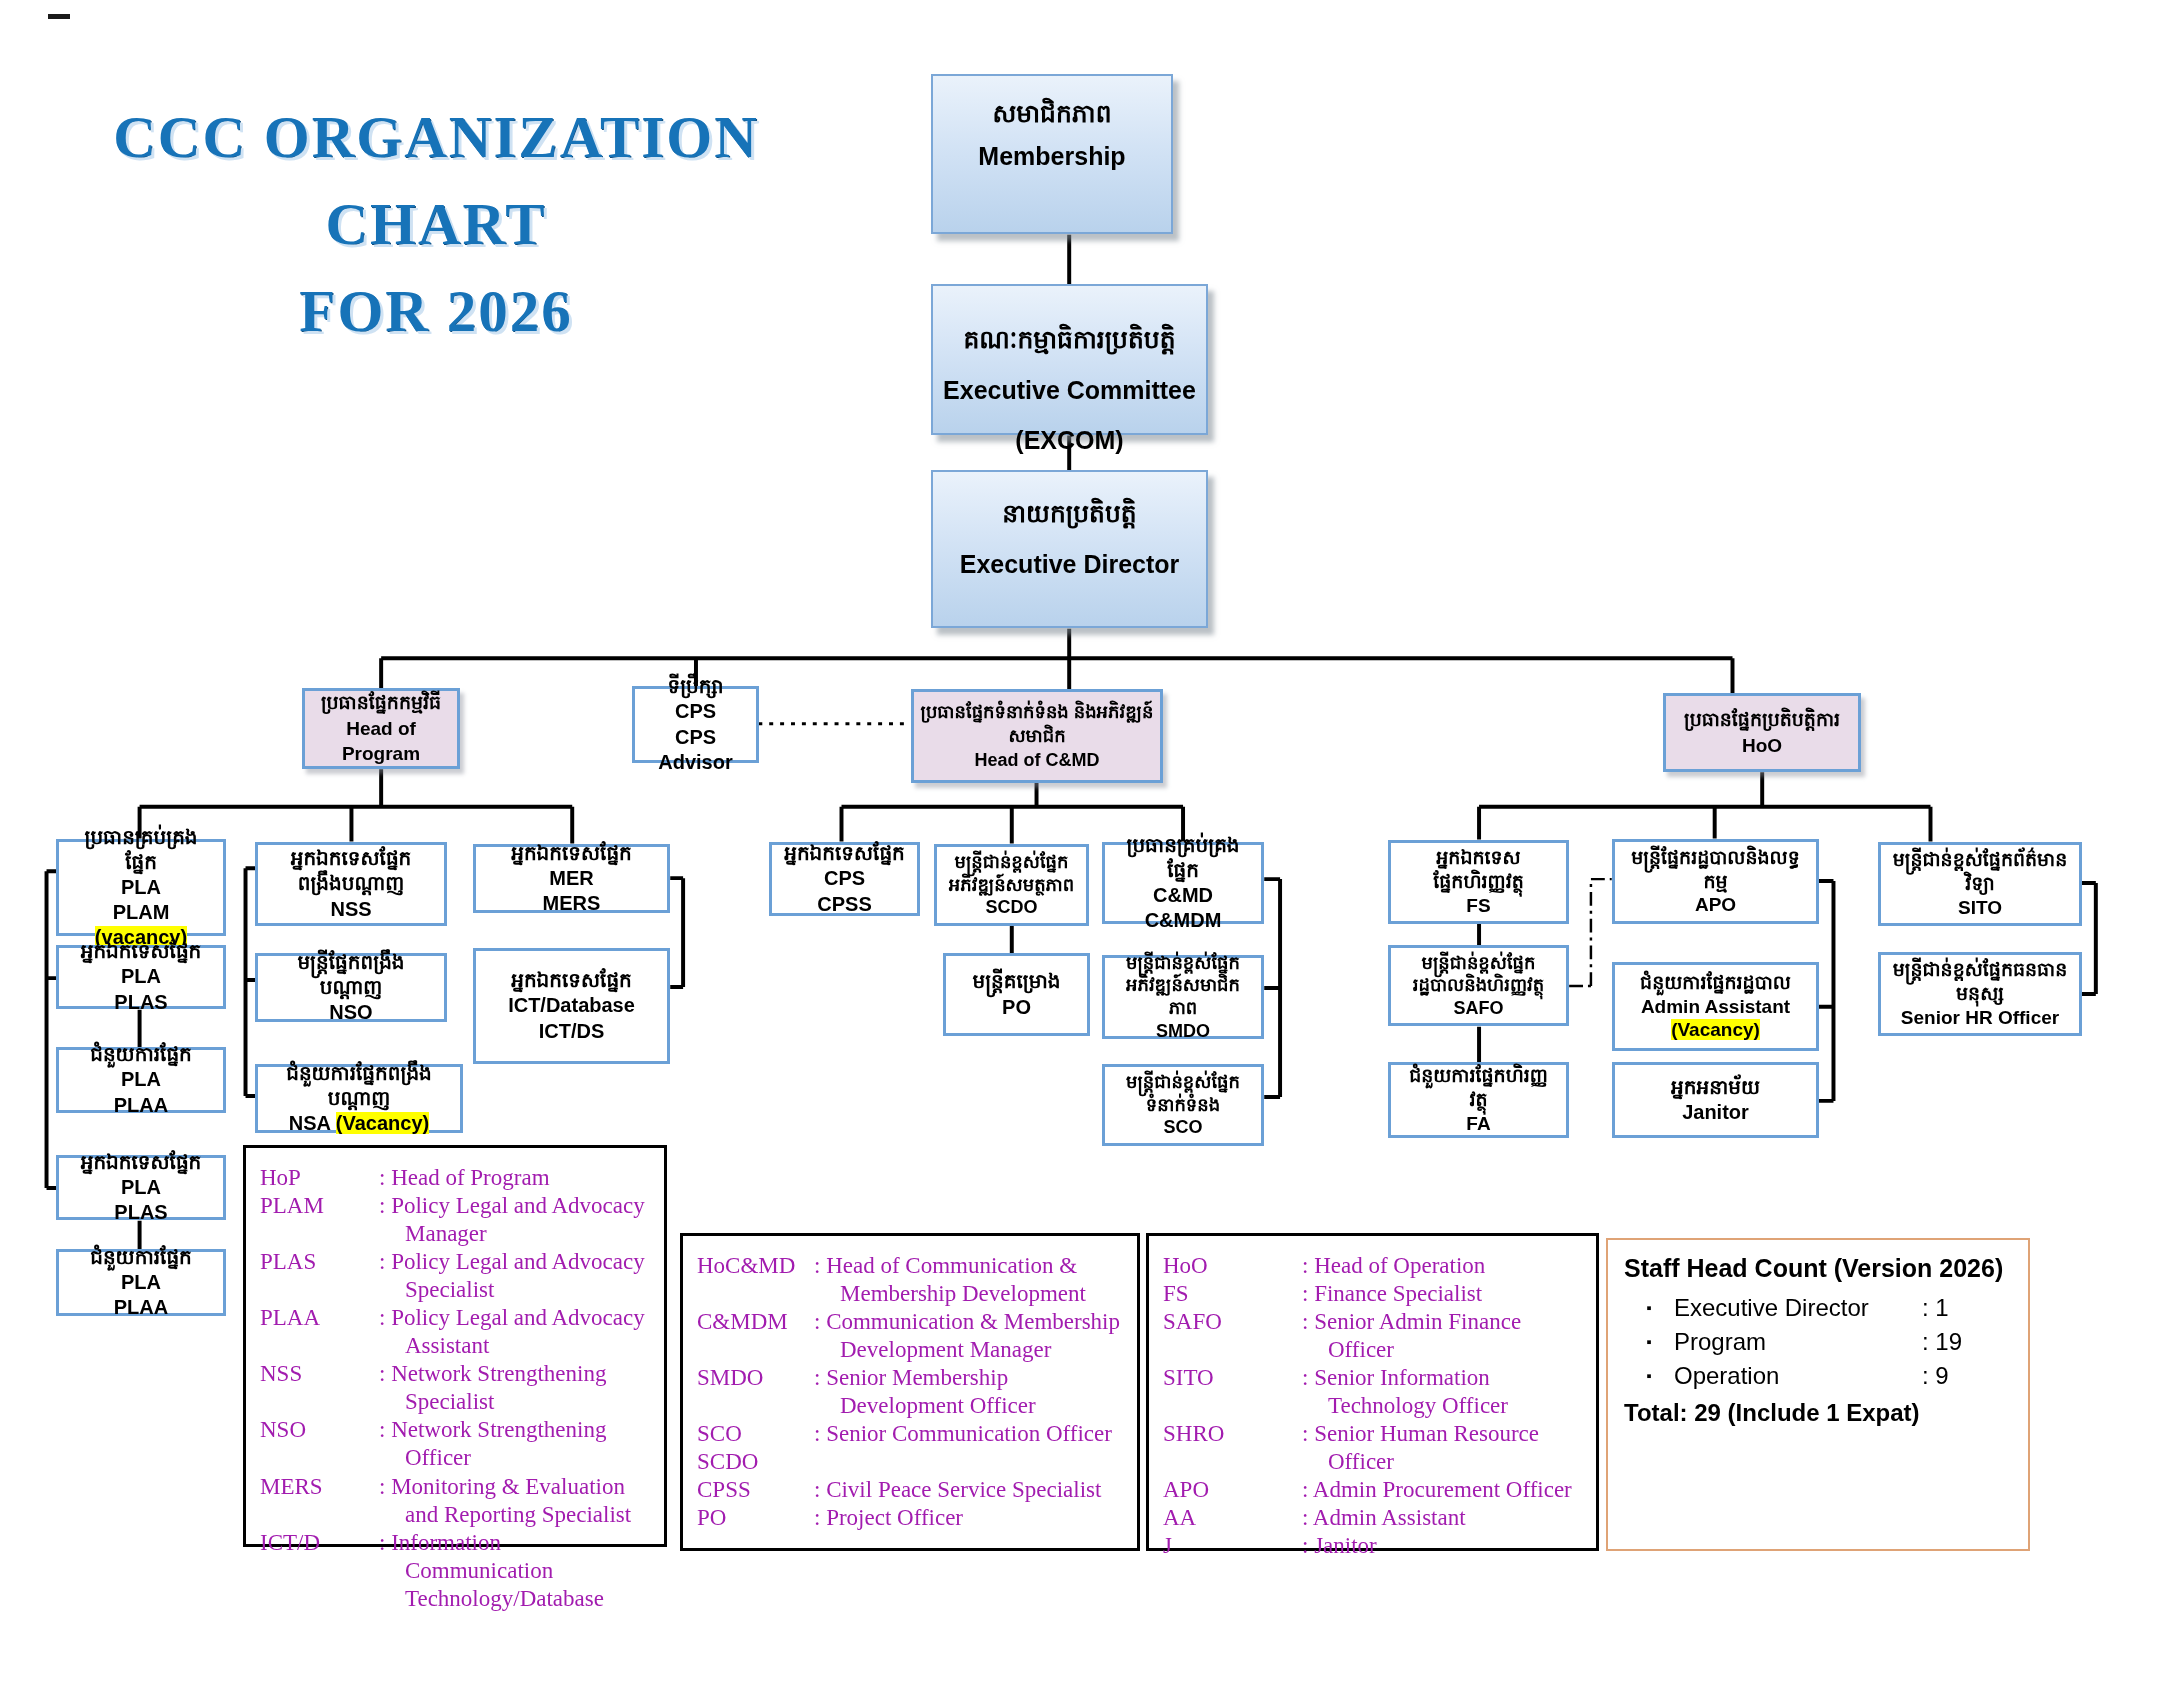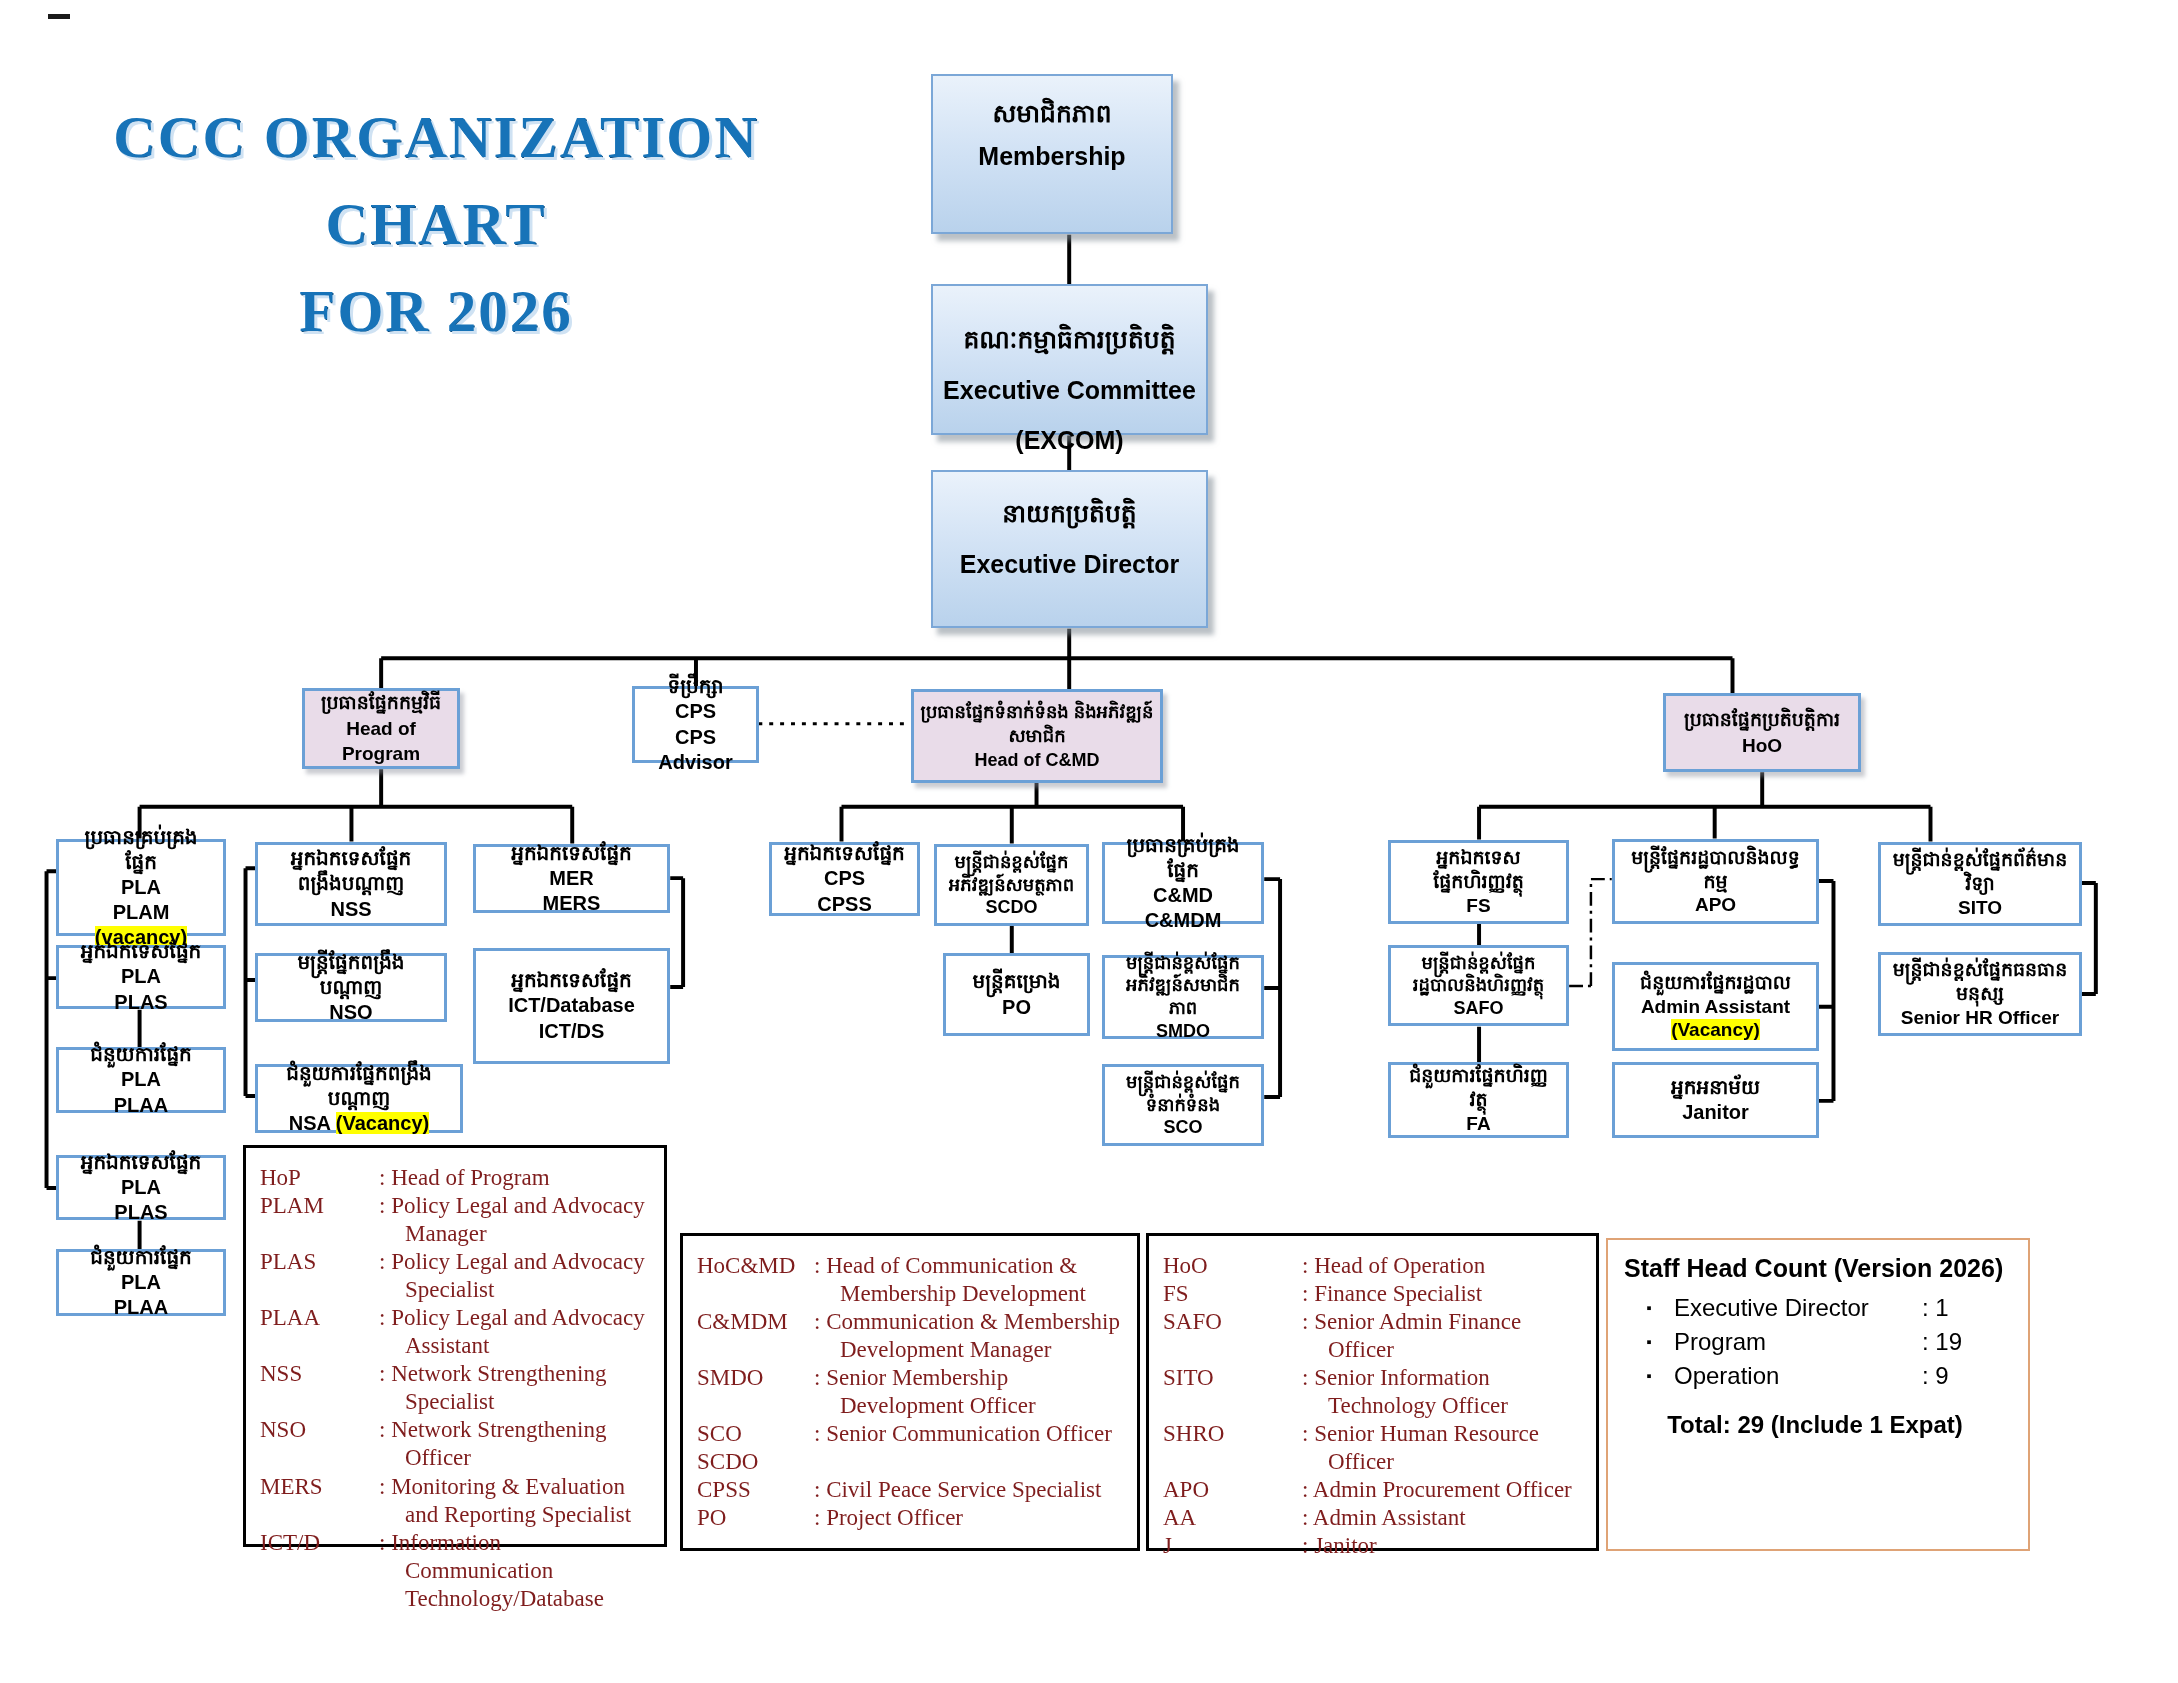--- a/index.html
+++ b/index.html
@@ -29,30 +29,30 @@
         box-shadow:4px 5px 4px rgba(140,145,155,.45);
         font-size:19px;line-height:1.35;padding:8px 6px;justify-content:center;}
 
   .plain{background:#ffffff;border:3px solid #6ba0d6;
          font-size:20px;line-height:1.26;padding:6px 11px;justify-content:center;}
 
   .hl{background:#ffff00;}
 
   .legend{position:absolute;box-sizing:border-box;border:3px solid #000;background:#fff;
           font-family:"Liberation Serif",serif;font-size:23px;line-height:1.22;
-          color:#7f1d1d;padding:16px 14px;}
+          color:#a21caf;padding:16px 14px;}
   .lrow{display:grid;grid-template-columns:var(--tw,117px) 1fr;}
   .ldef{padding-left:26px;text-indent:-26px;}
 
   .headcount{position:absolute;box-sizing:border-box;border:2px solid #dfa376;background:#fff;
              padding:14px 16px;color:#000;font-size:24px;}
   .hc-title{font-weight:700;font-size:25px;margin-bottom:8px;}
   .hc-row{display:grid;grid-template-columns:50px 248px 1fr;line-height:34px;}
   .hc-bullet{text-align:center;font-size:15px;line-height:34px;}
-  .hc-total{font-weight:700;text-align:center;padding-right:6px;margin-top:18px;}
+  .hc-total{font-weight:700;text-align:left;padding-right:6px;margin-top:6px;}
 </style>
 </head>
 <body>
 
 <div class="canvas">
 
   <div class="corner-mark"></div>
 
   <div class="title">
     <div>CCC ORGANIZATION CHART</div>

